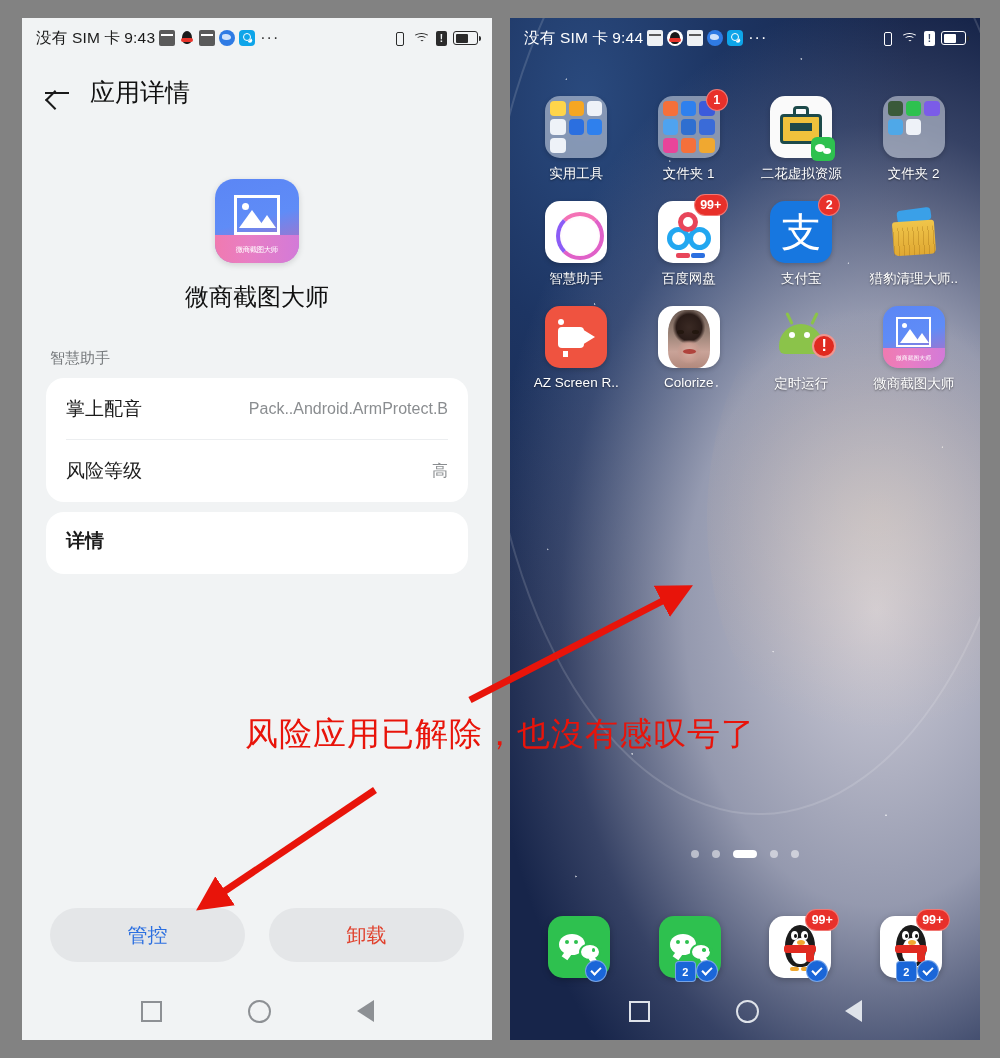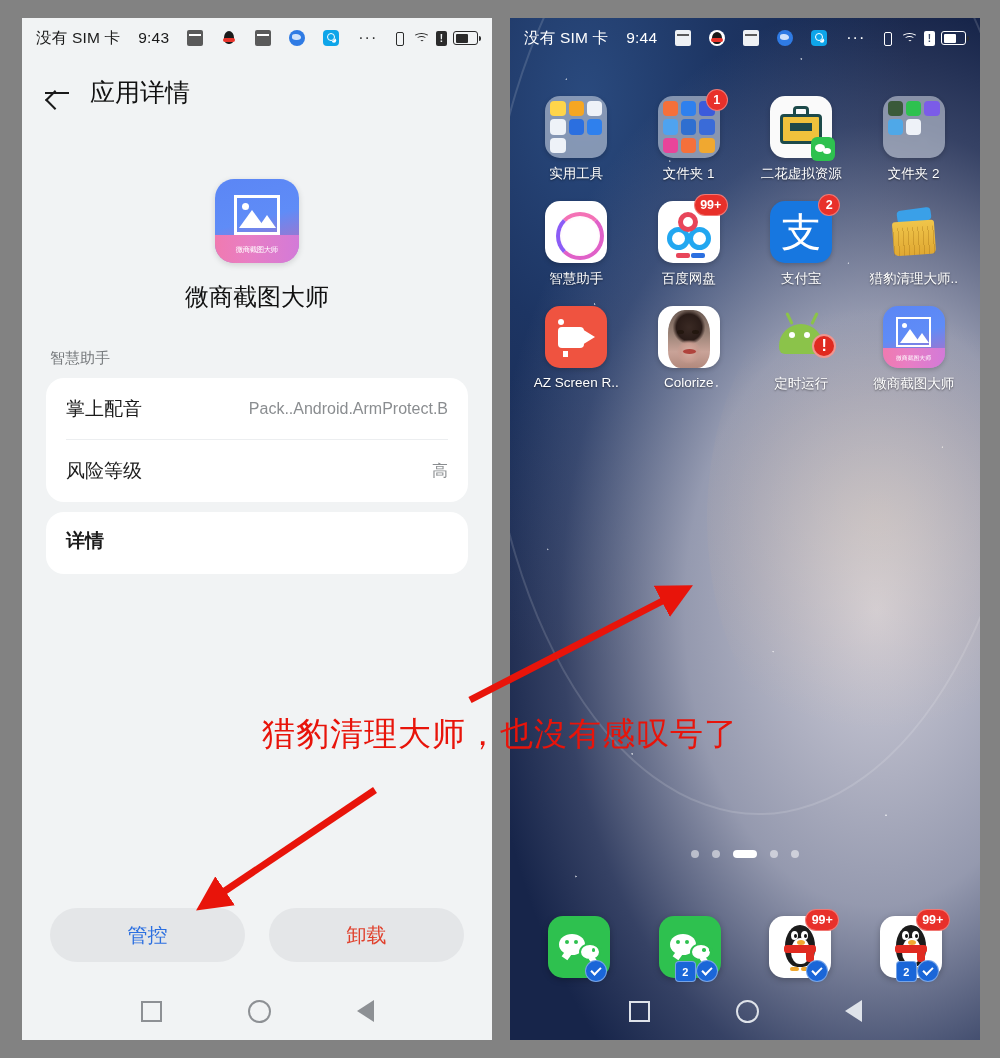--- a/index.html
+++ b/index.html
@@ -24,21 +24,21 @@
   }
 
   
   .statusbar {
     height: 40px;
     display: flex; align-items: center;
     padding: 0 14px;
     font-size: 15px;
     color: #1a1a1a;
   }
-  .statusbar .sb-left { display: flex; align-items: center; gap: 18px; flex: 1; }
+  .statusbar .sb-left { display: flex; align-items: center; gap: 4px; flex: 1; }
   .statusbar .sb-right { display: flex; align-items: center; gap: 6px; }
   .sb-text { font-size: 15.5px; letter-spacing: .2px; }
   .sb-ico { width: 16px; height: 16px; border-radius: 3px; display: inline-block; flex: 0 0 auto; }
   .sb-ico.mail { background: #5a5a5a; position: relative; border-radius: 2px; }
   .sb-ico.mail:after {
     content: ""; position: absolute; left: 2px; top: 4px; width: 12px; height: 7px;
     border-top: 2px solid #fff; border-radius: 0 0 8px 8px;
   }
   .sb-ico.qq { background: transparent; position: relative; }
   .sb-ico.qq:before {
@@ -844,14 +844,14 @@
   <svg id="annot-svg" viewBox="0 0 1000 1058">
     <defs>
       <marker id="ah" markerWidth="5" markerHeight="5" refX="2.6" refY="2.5" orient="auto">
         <path d="M0,0 L5,2.5 L0,5 z" fill="#e8140a"></path>
       </marker>
     </defs>
     <line x1="470" y1="700" x2="678" y2="593" stroke="#e8140a" stroke-width="7" marker-end="url(#ah)"></line>
     <line x1="375" y1="790" x2="210" y2="901" stroke="#e8140a" stroke-width="7" marker-end="url(#ah)"></line>
   </svg>
 
-  <div class="annot-text">猎豹清理大师，也沒有感叹号了</div>
+  <div class="annot-text">风险应用已解除，也沒有感叹号了</div>
 </div>
 
 </body></html>

